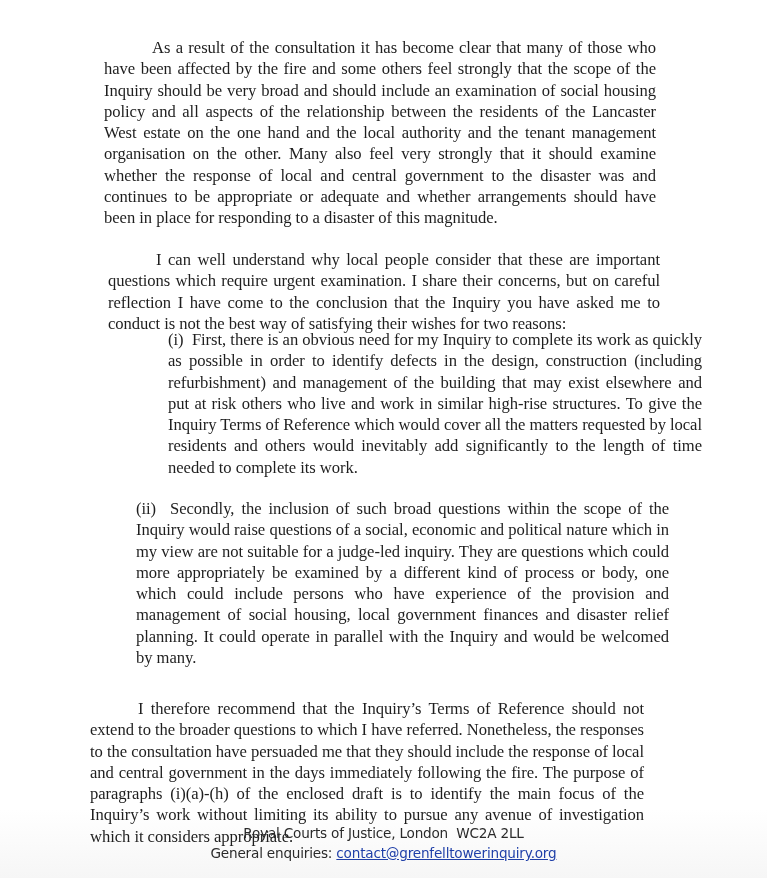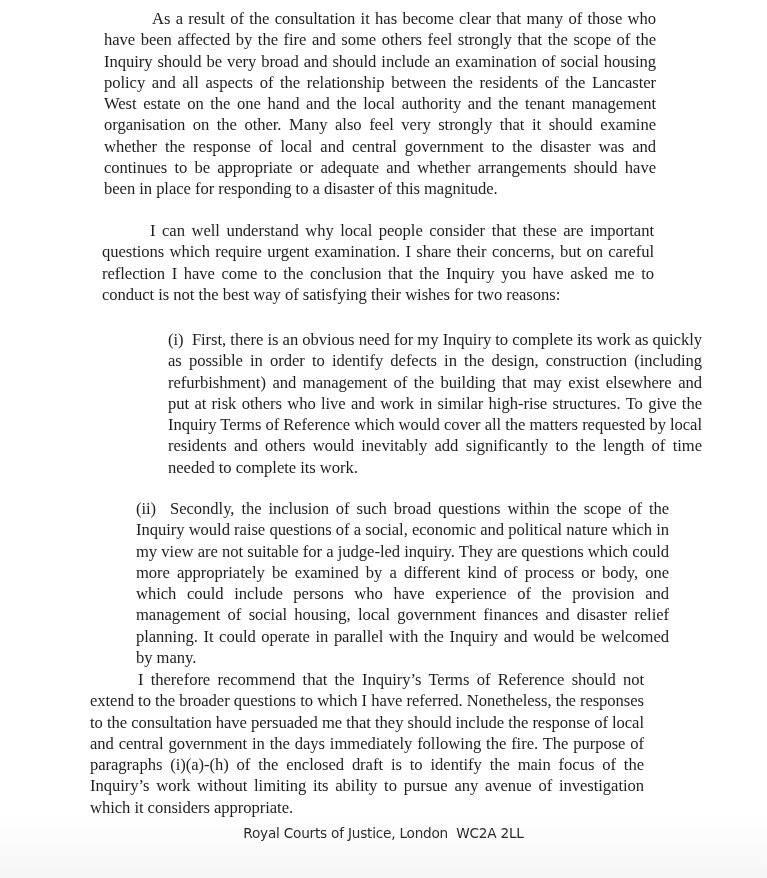--- a/index.html
+++ b/index.html
@@ -25,23 +25,24 @@
       font-family: "Liberation Serif", serif;
       font-size: 16.6px;
       line-height: 21.3px;
       color: #1e1e1e;
       text-align: justify;
       margin: 0;
       letter-spacing: -0.05px;
     }
     .para.indent {
       text-indent: 48px;
+      margin-top: 29px;
     }
     .p1 { left: 104px; top: 8px; width: 552px; }
-    .p2 { left: 102px; top: 220px; width: 552px; }
+    .p2 { left: 108px; top: 220px; width: 552px; }
     .p3 { left: 120px; top: 329px; width: 534px; margin-left: 48px; }
     .p4 { left: 136px; top: 498px; width: 533px; }
     .p5 { left: 90px; top: 669px; width: 554px; }
     .footer {
       position: absolute;
       left: 0;
       width: 767px;
       text-align: center;
       font-family: "DejaVu Sans", sans-serif;
       font-size: 13.6px;
@@ -68,14 +69,15 @@
   <p class="para indent p2">I can well understand why local people consider that these are important questions which require urgent examination. I share their concerns, but on careful reflection I have come to the conclusion that the Inquiry you have asked me to conduct is not the best way of satisfying their wishes for two reasons:</p>
 
   <p class="para p3"><span class="prefix">(i)</span>&nbsp;&nbsp;<span>First, there is an obvious need for my Inquiry to complete its work as quickly as possible in order to identify defects in the design, construction (including refurbishment) and management of the building that may exist elsewhere and put at risk others who live and work in similar high-rise structures. To give the Inquiry Terms of Reference which would cover all the matters requested by local residents and others would inevitably add significantly to the length of time needed to complete its work.</span></p>
 
   <p class="para p4"><span class="prefix">(ii)</span>&nbsp;&nbsp;<span>Secondly, the inclusion of such broad questions within the scope of the Inquiry would raise questions of a social, economic and political nature which in my view are not suitable for a judge-led inquiry. They are questions which could more appropriately be examined by a different kind of process or body, one which could include persons who have experience of the provision and management of social housing, local government finances and disaster relief planning. It could operate in parallel with the Inquiry and would be welcomed by many.</span></p>
 
   <p class="para indent p5">I therefore recommend that the Inquiry’s Terms of Reference should not extend to the broader questions to which I have referred. Nonetheless, the responses to the consultation have persuaded me that they should include the response of local and central government in the days immediately following the fire. The purpose of paragraphs (i)(a)-(h) of the enclosed draft is to identify the main focus of the Inquiry’s work without limiting its ability to pursue any avenue of investigation which it considers appropriate.</p>
 
   <div class="footer l1">Royal Courts of Justice, London&nbsp;&nbsp;WC2A 2LL</div>
 
+  <div class="footer l2"><span>General enquiries: </span><a href="contact@grenfelltowerinquiry.org">contact@grenfelltowerinquiry.org</a></div>
 
 </div>
 
 </body></html>

